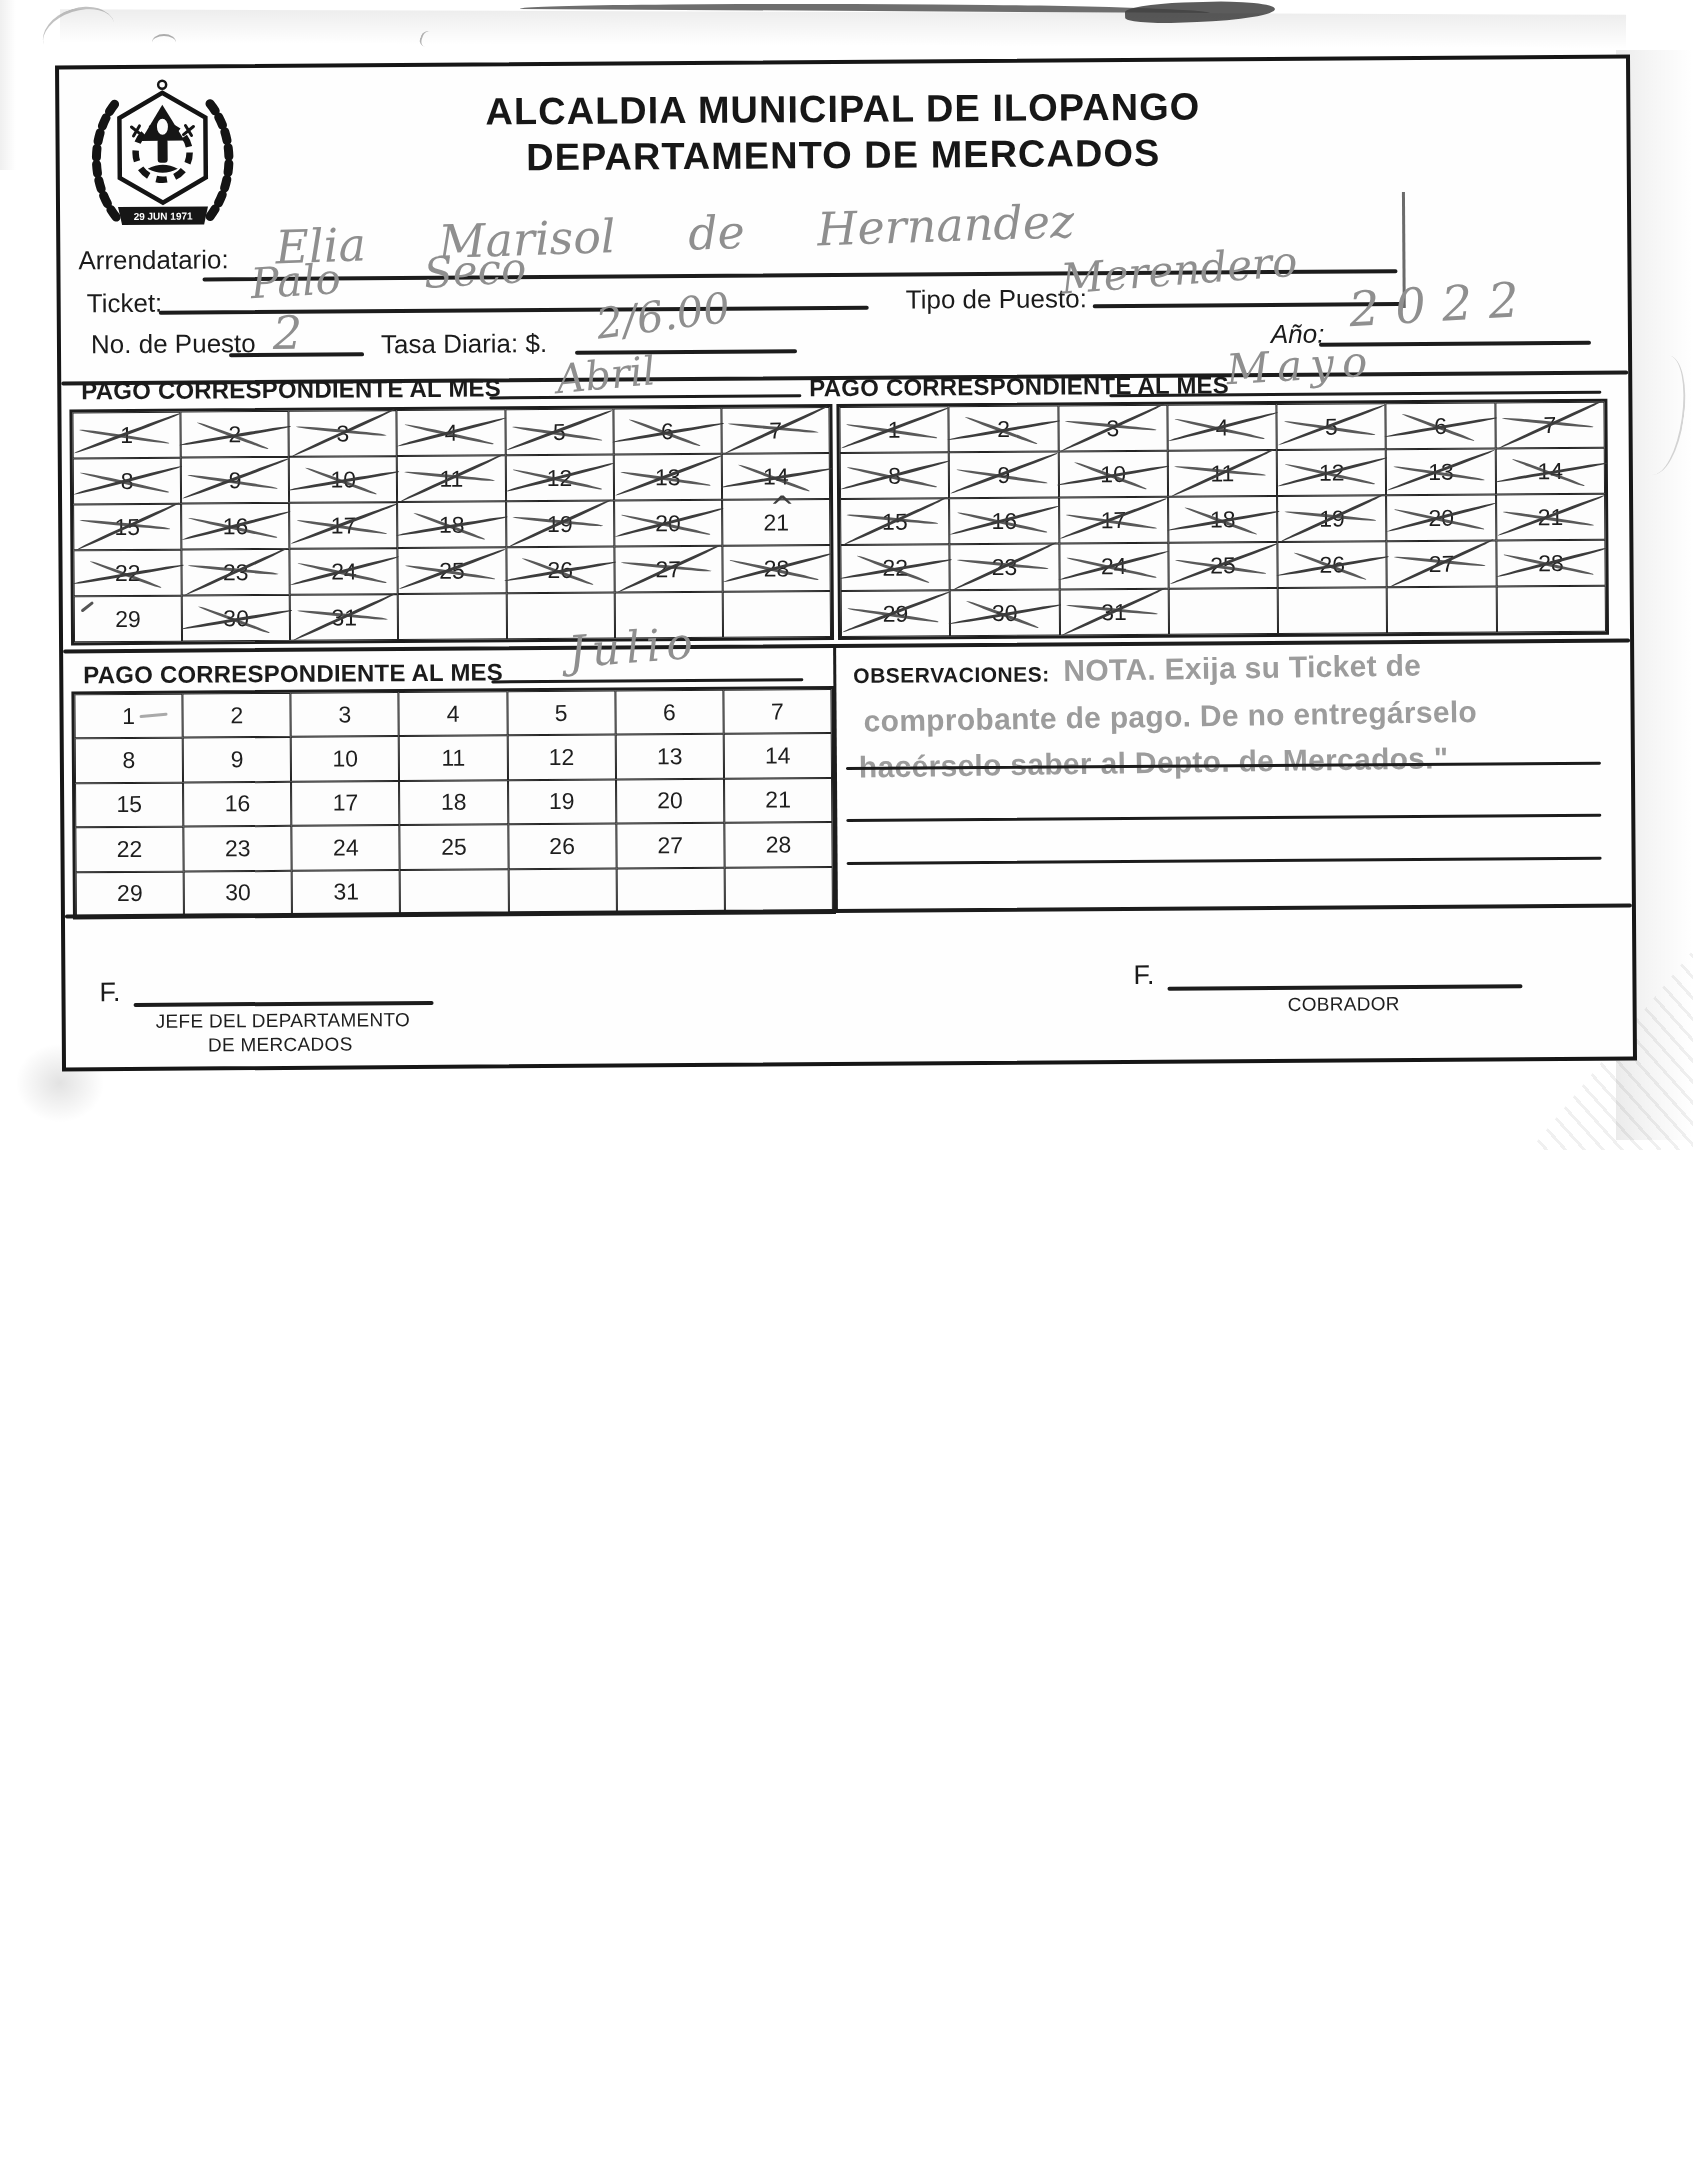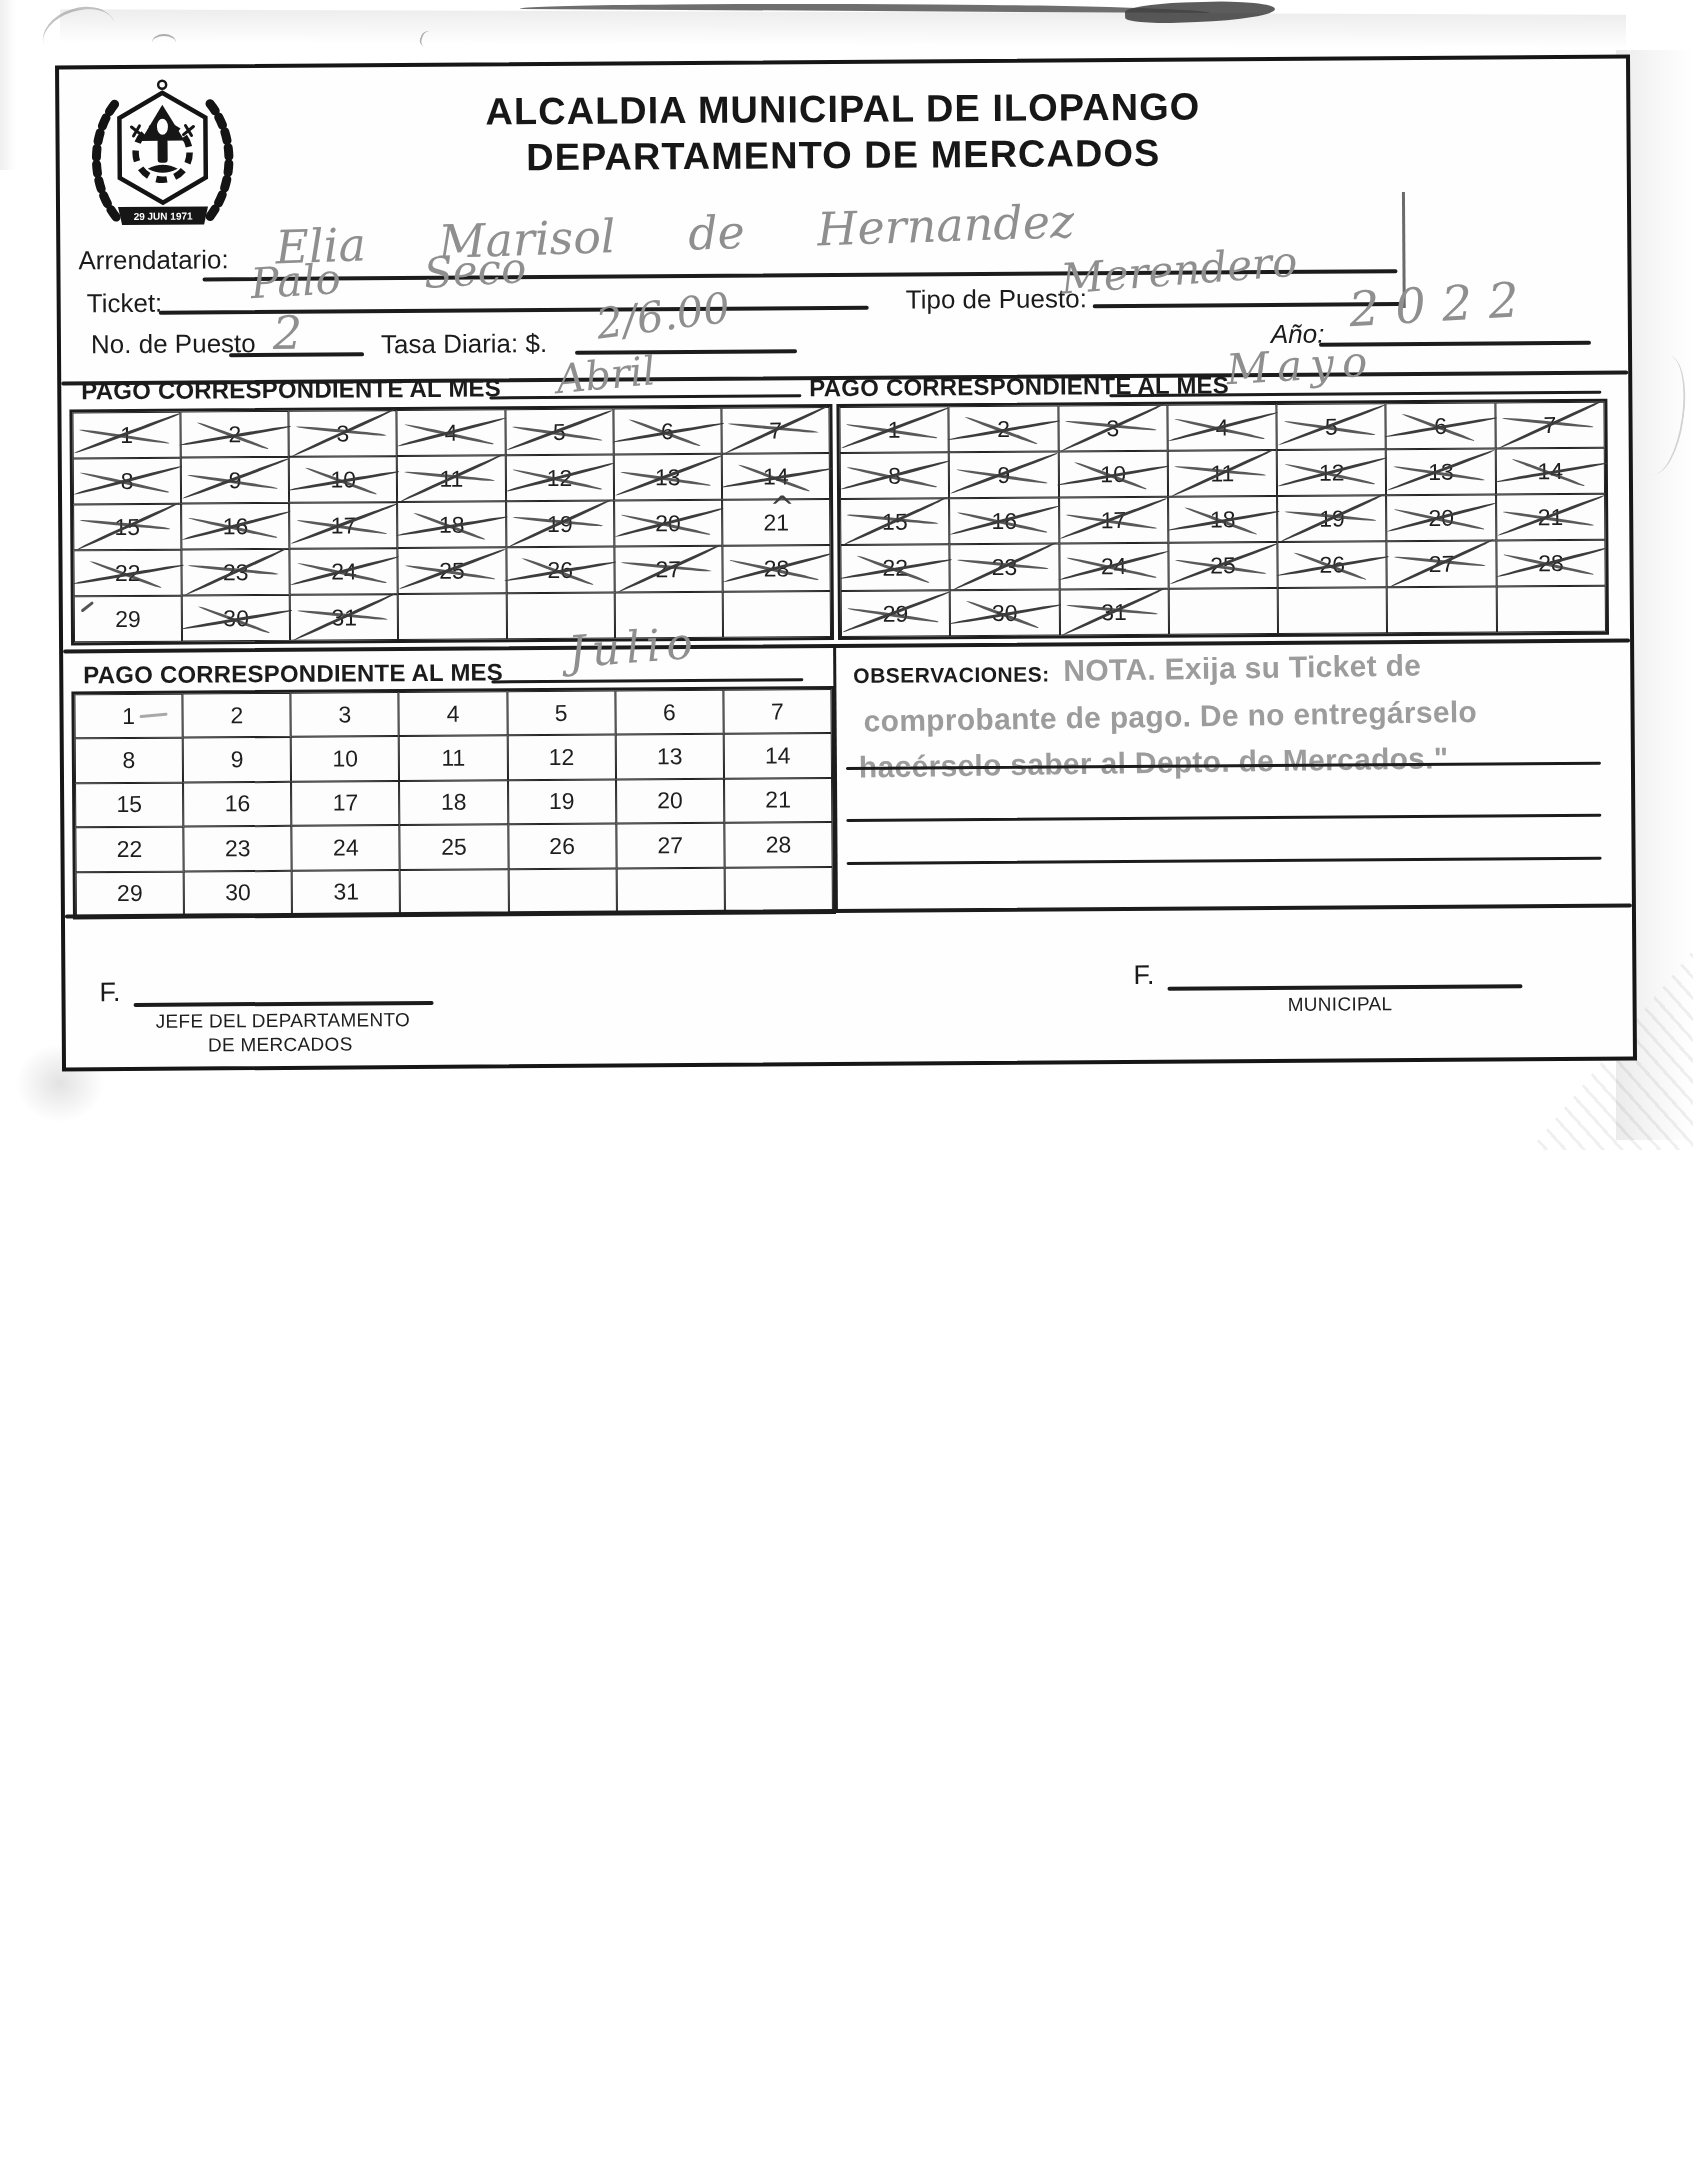--- a/index.html
+++ b/index.html
@@ -263,16 +263,16 @@
 
     <div class="uline" style="left:0;top:845px;width:100%;"></div>
 
     <div class="sig-f" style="left:34px;top:908px;">F.</div>
     <div class="uline" style="left:68px;top:934px;width:300px;"></div>
     <div class="sig-title" style="left:90px;top:942px;">JEFE DEL DEPARTAMENTO</div>
     <div class="sig-title" style="left:142px;top:966px;">DE MERCADOS</div>
 
     <div class="sig-f" style="left:1068px;top:898px;">F.</div>
     <div class="uline" style="left:1102px;top:925px;width:355px;"></div>
-    <div class="sig-title" style="left:1222px;top:933px;">MUNICIPAL</div>
+    <div class="sig-title" style="left:1222px;top:933px;">COBRADOR</div>
 
   </div>
 </div>
 
 </body></html>

